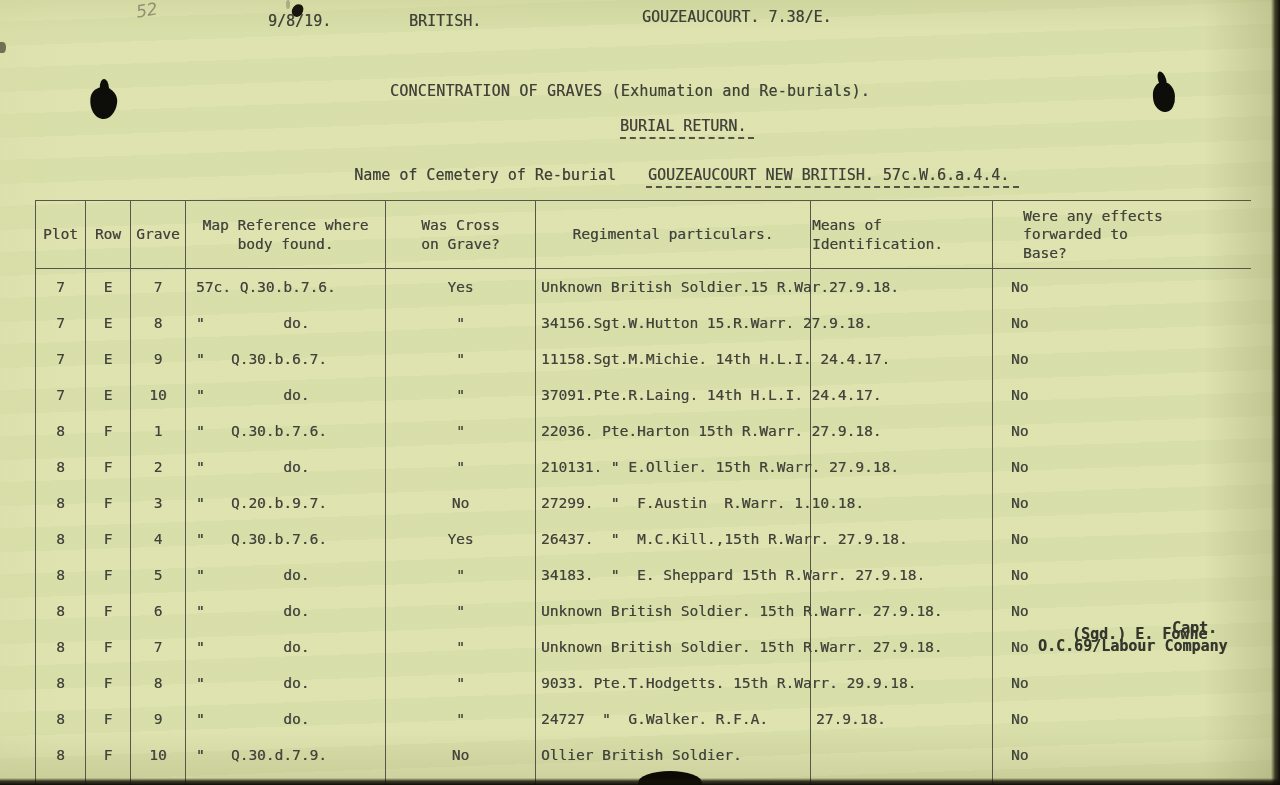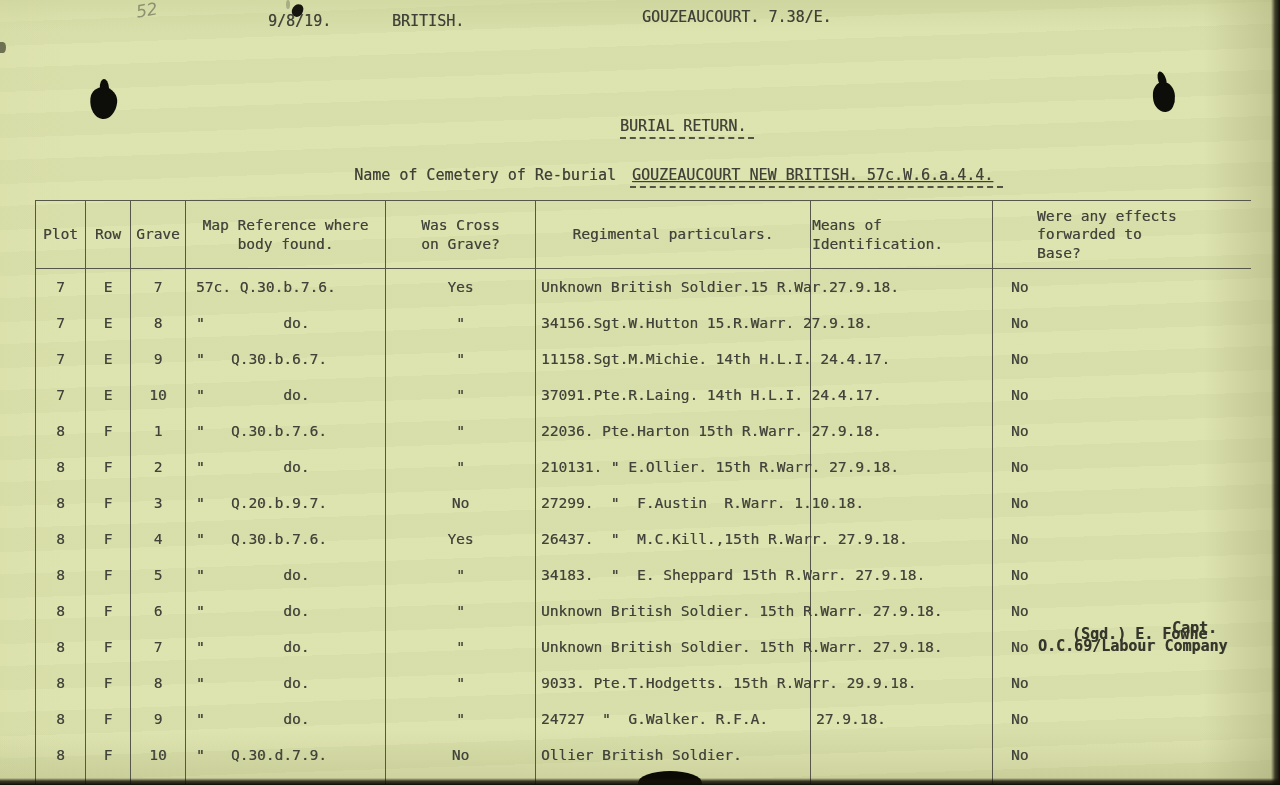--- a/index.html
+++ b/index.html
@@ -11,56 +11,55 @@
       repeating-linear-gradient(178deg, rgba(255,255,225,0.05) 0 22px, rgba(150,158,95,0.05) 22px 46px),
       #dce2ad;
     font-family:"DejaVu Sans Mono", monospace;
     color:#3f4036;
   }
   .tw{ text-shadow:0.4px 0.4px 0.6px rgba(62,63,53,0.55); }
   .abs{ position:absolute; white-space:pre; }
 
   
   .h-date{ left:268px; top:12px; font-size:15px;text-align:center; }
-  .h-nat{ left:392px; top:12px; font-size:15px; }
+  .h-nat{ left:409px; top:12px; font-size:15px; }
   .h-ref{ left:642px; top:8px; font-size:15px; }
 
   .doc-title{ left:390px; top:82px; font-size:15px; letter-spacing:0.2px; }
   .doc-subtitle{
     left:620px; top:117px; font-size:15px;
     border-bottom:2px dashed rgba(60,61,50,0.85);
     padding:0 8px 2px 0;
   }
   .cem-line{ left:318px; top:148px; font-size:15px; }
-  .cem-label{ margin-right:14px; }
+  .cem-label{ margin-right:30px; }
   .cem-value{
     border-bottom:2px dashed rgba(60,61,50,0.85);
     padding:0 10px 2px 2px;
-    text-decoration:underline;
   }
 
   
   table.burial{
     position:absolute; left:35px; top:200px; width:1215px;
     border-collapse:collapse; table-layout:fixed;
     border-top:1px solid #565748;
     font-size:14.5px; color:#41423a;
   }
   table.burial th, table.burial td{
     border-left:1px solid #565748;
     font-weight:normal; overflow:visible;
   }
   table.burial th{
     height:65px; border-bottom:1px solid #565748;
     white-space:pre-line; line-height:1.25; vertical-align:middle;
     text-align:center;
   }
   table.burial th.c6, table.burial th.c7{ text-align:left; }
   table.burial th.c6{ }
-  table.burial th.c7{ padding-left:44px; }
+  table.burial th.c7{ padding-left:30px; }
   table.burial td{
     height:34px; vertical-align:middle; white-space:pre; line-height:1;
   }
   table.burial td.c0, table.burial td.c1, table.burial td.c2, table.burial td.c4{ text-align:center; }
   table.burial td.c3{ padding-left:10px; }
   table.burial td.c5{ padding-left:5px; }
   table.burial td.c6{ padding-left:5px; }
   table.burial td.c7{ padding-left:18px; }
   table.burial td.c7:last-child{ border-right:none; }
 
@@ -131,20 +130,21 @@
   <div class="abs ink-smudge-top"></div>
   <div class="abs ink-dot-top"></div>
   <div class="abs hole hole-left"></div>
   <div class="abs hole hole-right"></div>
   <div class="abs nick-left"></div>
 
   <div class="abs tw h-date">9/8/19.</div>
   <div class="abs tw h-nat">BRITISH.</div>
   <div class="abs tw h-ref">GOUZEAUCOURT. 7.38/E.</div>
 
+  <div class="abs tw doc-title">CONCENTRATION OF GRAVES (Exhumation and Re-burials).</div>
   <div class="abs tw doc-subtitle">BURIAL RETURN.</div>
   <div class="abs tw cem-line">
     <span class="cem-label">Name of Cemetery of Re-burial</span><span class="cem-value">GOUZEAUCOURT NEW BRITISH. 57c.W.6.a.4.4.</span>
   </div>
 
   <table class="burial tw">
     <colgroup>
       <col style="width:50px">
         <col style="width:45px">
         <col style="width:55px">

